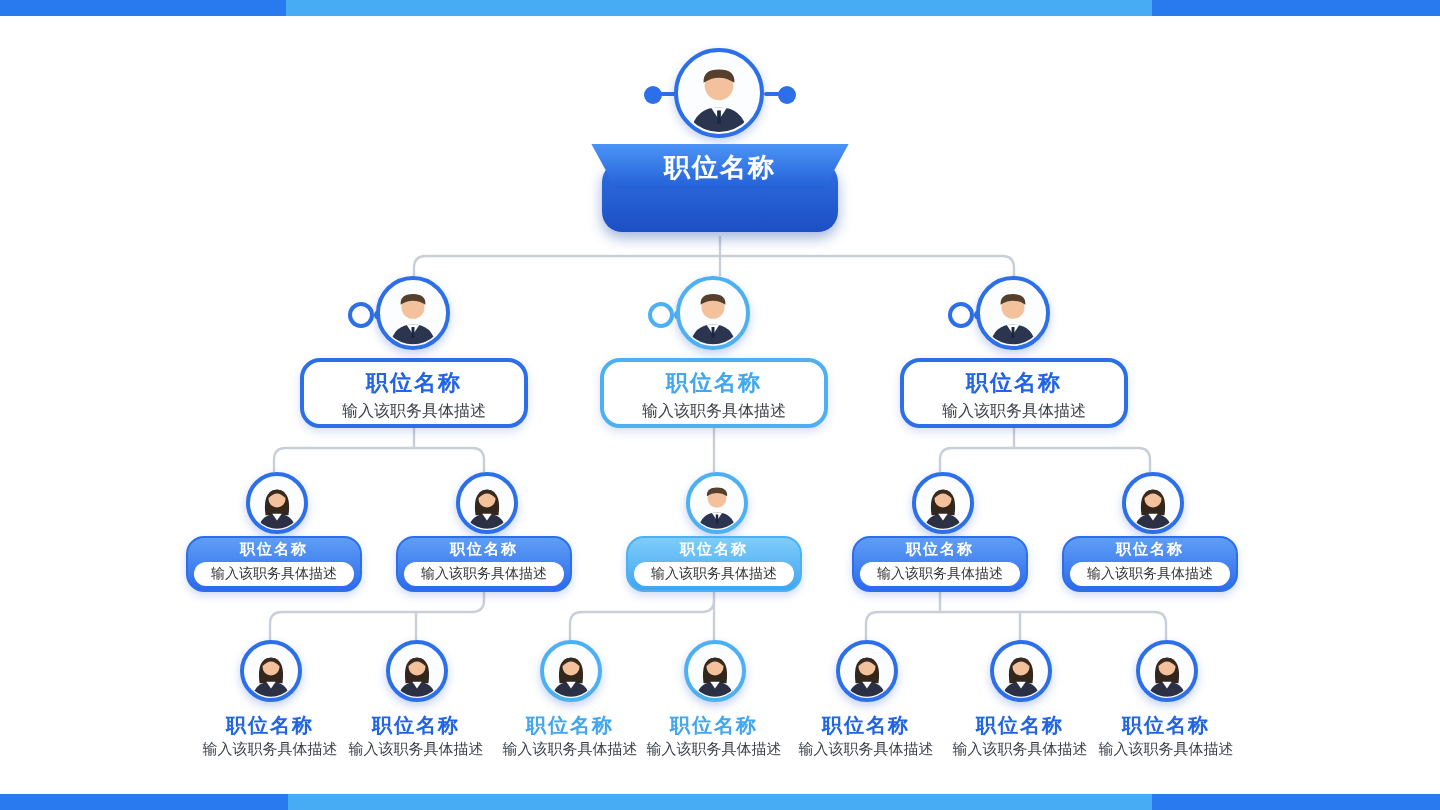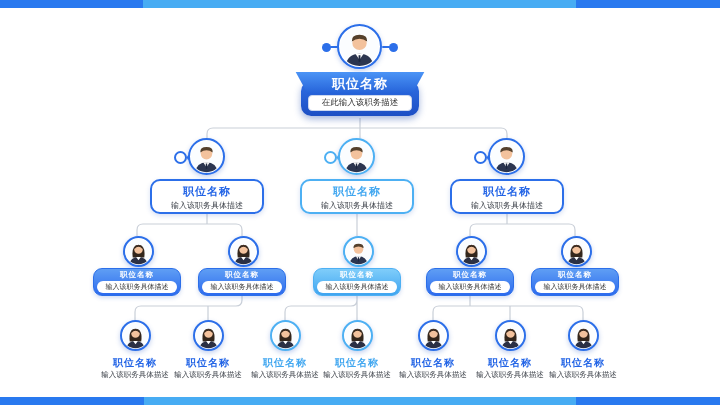--- a/index.html
+++ b/index.html
@@ -111,23 +111,20 @@
     <span class="c-stem" style="left:87px;top:21.8px;width:8px;"></span>
     <div class="avatar" style="left:42px;top:0;width:41px;height:41px;">
         <svg viewBox="0 0 40 40">
           <use href="#av-male"></use>
         </svg>
       </div>
     <div class="banner">
       <div class="banner-body"></div>
       <div class="banner-band"></div>
       <div class="banner-title">职位名称</div>
-      <div class="banner-panel">
-        <span class="t">在此输入该职务描述</span>
-      </div>
     </div>
   </div>
 
   <div class="node" style="left:150px;top:138px;width:114px;height:76px;" data-theme="dark">
     <span class="c-ring" style="left:24px;top:13px;width:9px;height:9px;"></span>
     <span class="c-dot" style="left:37px;top:16.5px;width:5px;height:5px;"></span>
     <div class="avatar" style="left:38px;top:0;width:33px;height:33px;">
         <svg viewBox="0 0 40 40">
           <use href="#av-male"></use>
         </svg>

